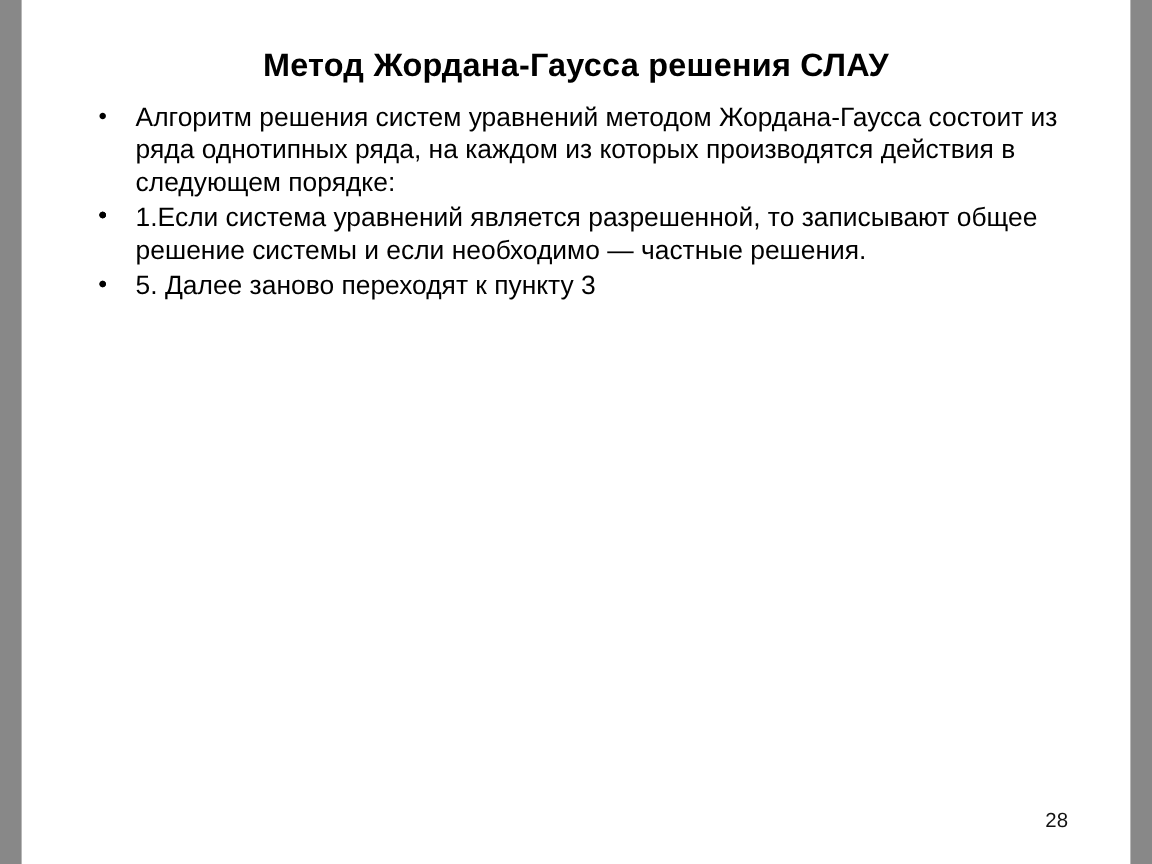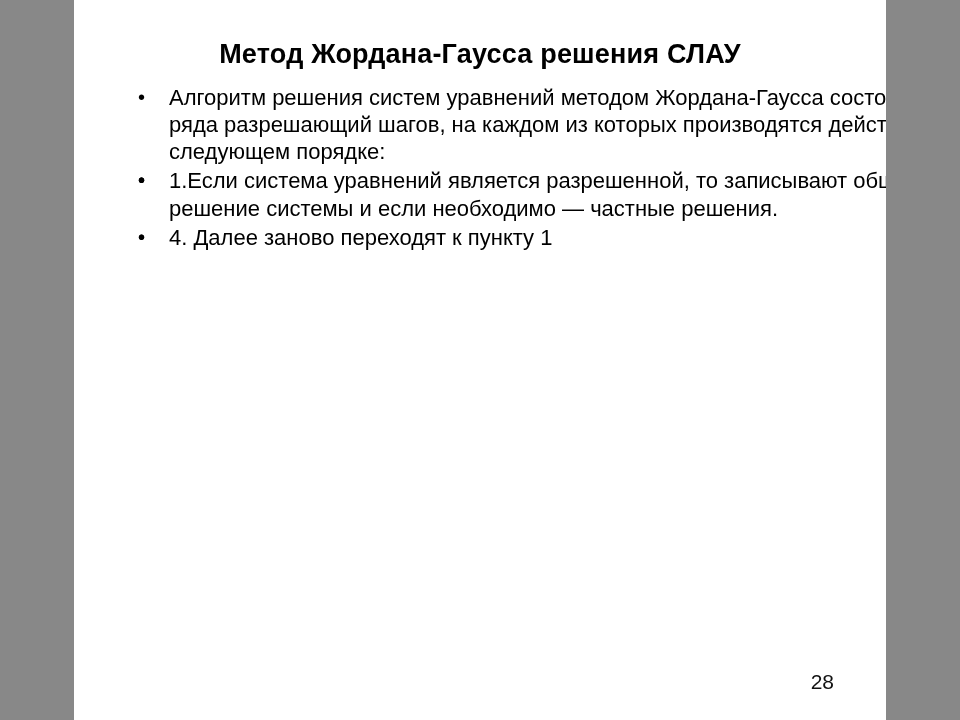--- a/index.html
+++ b/index.html
@@ -2,21 +2,21 @@
 <html lang="ru"><head>
 <meta charset="utf-8">
 <style>
   html, body {
     margin: 0;
     padding: 0;
     background: #888;
   }
   .slide {
     position: relative;
-    width: 812px;
+    width: 924px;
     height: 720px;
     background: #ffffff;
     font-family: "Liberation Sans", "DejaVu Sans", sans-serif;
     color: #000000;
     overflow: hidden;
     margin: 0 auto;
   }
   .slide-title {
     position: absolute;
     top: 38px;
@@ -48,50 +48,50 @@
     position: absolute;
     left: 2px;
     top: 0px;
     font-size: 20px;
     line-height: 1.35;
   }
   .page-number {
     position: absolute;
     right: 52px;
     bottom: 26px;
-    font-size: 21px;
+    font-size: 17px;
     color: #111111;
   }
 </style>
 </head>
 <body>
 
 <div class="slide">
 
   <div class="slide-title">Метод Жордана-Гаусса решения СЛАУ</div>
 
   <ul class="bullet-list">
     <li class="bullet-item">
       <span class="bullet-dot">•</span>
-      <span>Алгоритм решения систем уравнений методом Жордана-Гаусса состоит из ряда разрешающий шагов, на каждом из которых производятся действия в следующем порядке:</span>
+      <span>Алгоритм решения систем уравнений методом Жордана-Гаусса состоит из ряда однотипных ряда, на каждом из которых производятся действия в следующем порядке:</span>
     </li>
     <li class="bullet-item">
       <span class="bullet-dot">•</span>
     </li>
     <li class="bullet-item">
       <span class="bullet-dot">•</span>
     </li>
     <li class="bullet-item">
       <span class="bullet-dot">•</span>
       <span>1.Если система уравнений является разрешенной, то записывают общее решение системы и если необходимо — частные решения.</span>
     </li>
     <li class="bullet-item">
       <span class="bullet-dot">•</span>
     </li>
     <li class="bullet-item">
       <span class="bullet-dot">•</span>
-      <span>4. Далее заново переходят к пункту 1</span>
+      <span>5. Далее заново переходят к пункту 3</span>
     </li>
   </ul>
 
   <div class="page-number">28</div>
 
 </div>
 
 </body></html>

